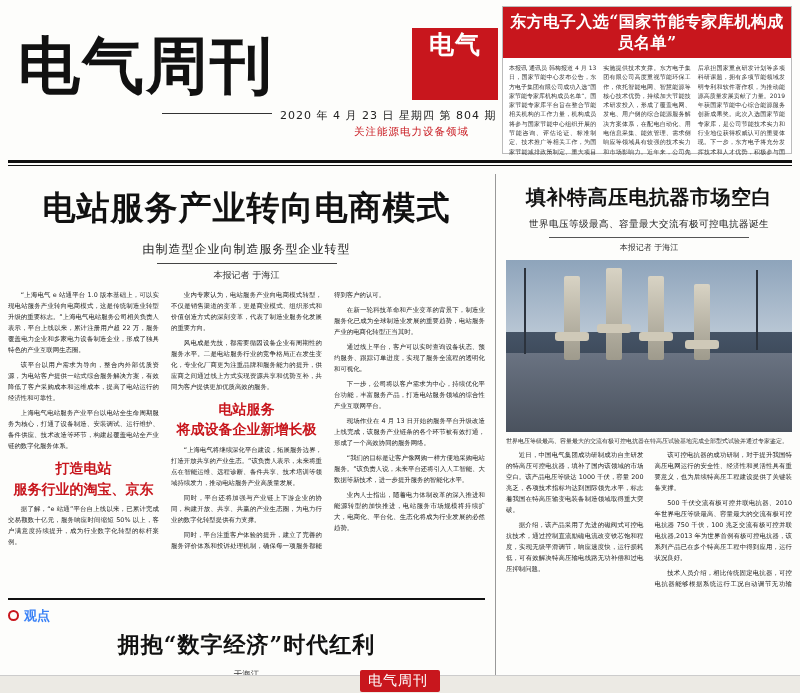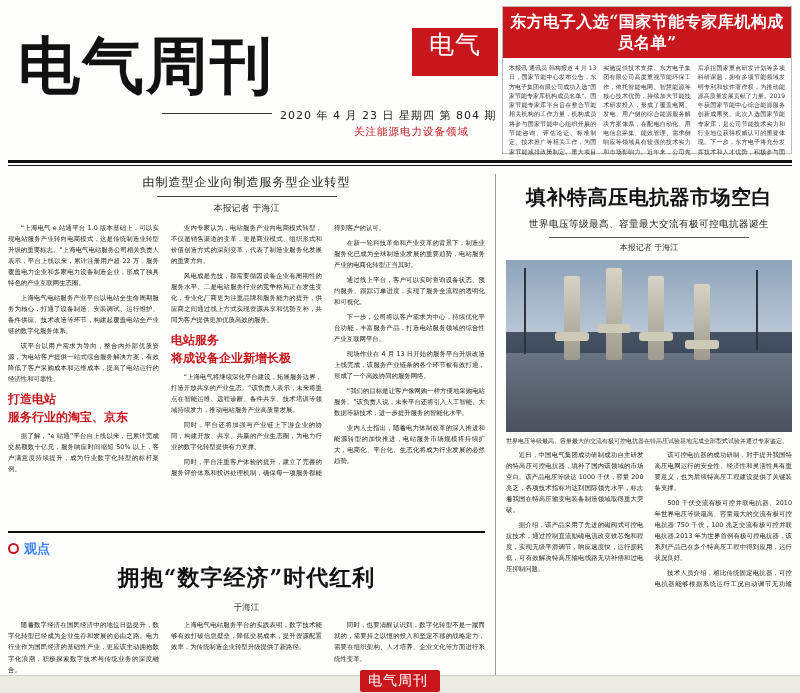--- a/index.html
+++ b/index.html
@@ -28,25 +28,25 @@
     font-family: "DejaVu Serif", serif;
     font-weight: bold;
     font-size: 62px;
     letter-spacing: 2px;
     color: #111;
     white-space: nowrap;
   }
   .title-badge {
     position: absolute;
     left: 412px; top: 28px;
-    width: 86px; height: 48px;
+    width: 86px; height: 72px;
     background: #c8161d;
     color: #fff;
     font-family: "DejaVu Serif", serif;
-    font-weight: normal;
+    font-weight: bold;
     font-size: 25px;
     line-height: 29px;
     text-align: center;
     padding-top: 2px;
     letter-spacing: 1px;
   }
   .date-bar {
     position: absolute;
     left: 154px; top: 108px;
     font-size: 11px;
@@ -148,21 +148,22 @@
     line-height: 1.72;
     text-align: justify;
     color: #222;
     height: 300px;
     overflow: hidden;
   }
   .cols3 p { margin: 0 0 4px; text-indent: 2em; }
   .sec-title {
     font-family: "DejaVu Serif", serif;
     font-weight: bold;
-    font-size: 12px;
+    font-size: 14px;
+    text-align: center;
     line-height: 1.45;
     margin: 6px 0 5px;
     color: #111;
     break-inside: avoid;
   }
   .sec-title.red { color: #c8161d; }
 
   
   .opinion {
     margin-top: 8px;
@@ -324,28 +325,29 @@
     </div>
   </div>
 
   <div class="rule-thick"></div>
   <div class="rule-thin"></div>
 
   <div class="body">
 
     <div class="col-left">
 
+      <div class="lead-head">电站服务产业转向电商模式</div>
       <div class="lead-sub">由制造型企业向制造服务型企业转型</div>
       <div class="lead-sub-line"></div>
       <div class="byline">本报记者 于海江</div>
 
       <div class="cols3">
         <p>“上海电气 e 站通平台 1.0 版本基础上，可以实现电站服务产业转向电商模式，这是传统制造业转型升级的重要标志。”上海电气电站服务公司相关负责人表示，平台上线以来，累计注册用户超 22 万，服务覆盖电力企业和多家电力设备制造企业，形成了独具特色的产业互联网生态圈。</p>
+        <p>该平台以用户需求为导向，整合内外部优质资源，为电站客户提供一站式综合服务解决方案，有效降低了客户采购成本和运维成本，提高了电站运行的经济性和可靠性。</p>
         <p>上海电气电站服务产业平台以电站全生命周期服务为核心，打通了设备制造、安装调试、运行维护、备件供应、技术改造等环节，构建起覆盖电站全产业链的数字化服务体系。</p>
-        <p>该平台以用户需求为导向，整合内外部优质资源，为电站客户提供一站式综合服务解决方案，有效降低了客户采购成本和运维成本，提高了电站运行的经济性和可靠性。</p>
         <div class="sec-title red">
           <div>打造电站</div>
           <div>服务行业的淘宝、京东</div>
         </div>
         <p>据了解，“e 站通”平台自上线以来，已累计完成交易额数十亿元，服务响应时间缩短 50% 以上，客户满意度持续提升，成为行业数字化转型的标杆案例。</p>
         <p>业内专家认为，电站服务产业向电商模式转型，不仅是销售渠道的变革，更是商业模式、组织形式和价值创造方式的深刻变革，代表了制造业服务化发展的重要方向。</p>
         <p>风电成是先技，都需要循因设备企业有周期性的服务水平。二是电站服务行业的竞争格局正在发生变化，专业化厂商更为注重品牌和服务能力的提升，供应商之间通过线上方式实现资源共享和优势互补，共同为客户提供更加优质高效的服务。</p>
         <div class="sec-title red">
           <div>电站服务</div>
           <div>将成设备企业新增长极</div>

